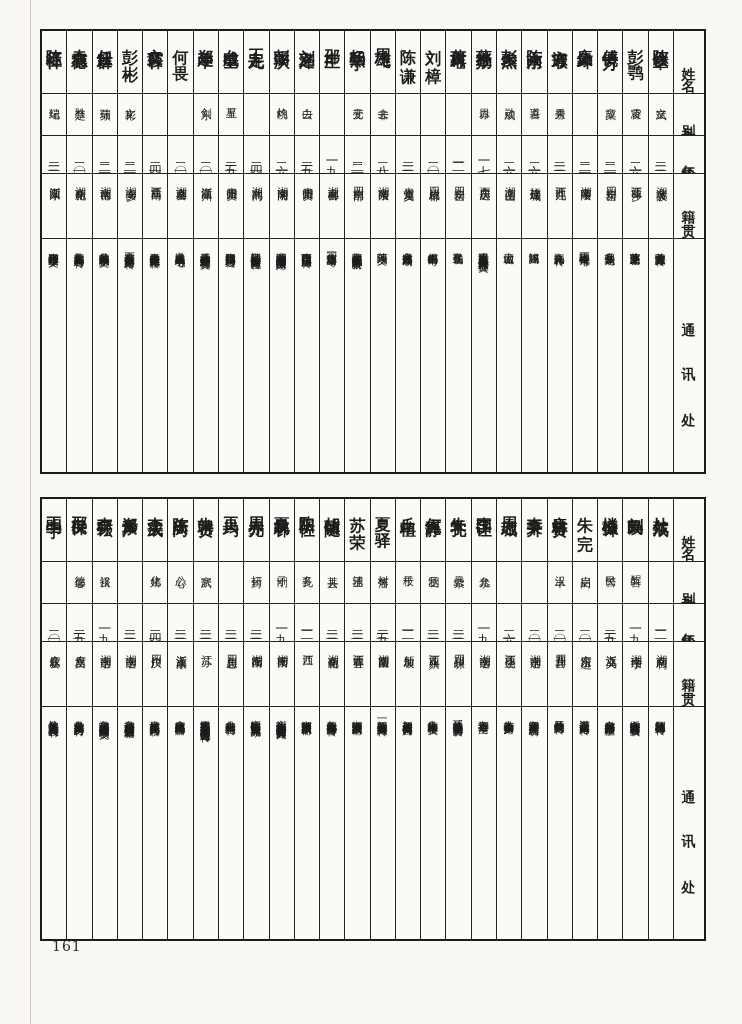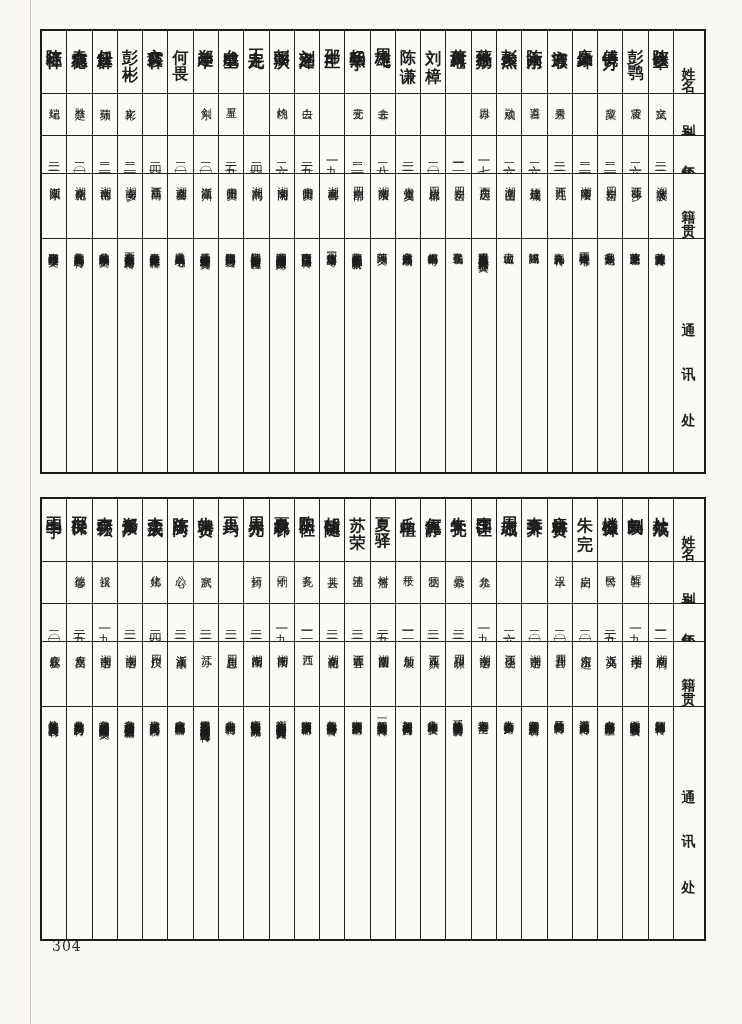--- a/index.html
+++ b/index.html
@@ -1007,13 +1007,13 @@
       </div>
     <div class="cell c-native">
         <span class="vtext native-text">广东钦县</span>
       </div>
     <div class="cell c-contact">
         <span class="vtext contact-text">钦县黄屋屯圩黄遂和转大榄村</span>
       </div>
   </div>
 </div>
 
-<div class="page-number">304</div>
+<div class="page-number">161</div>
 
 </body></html>

